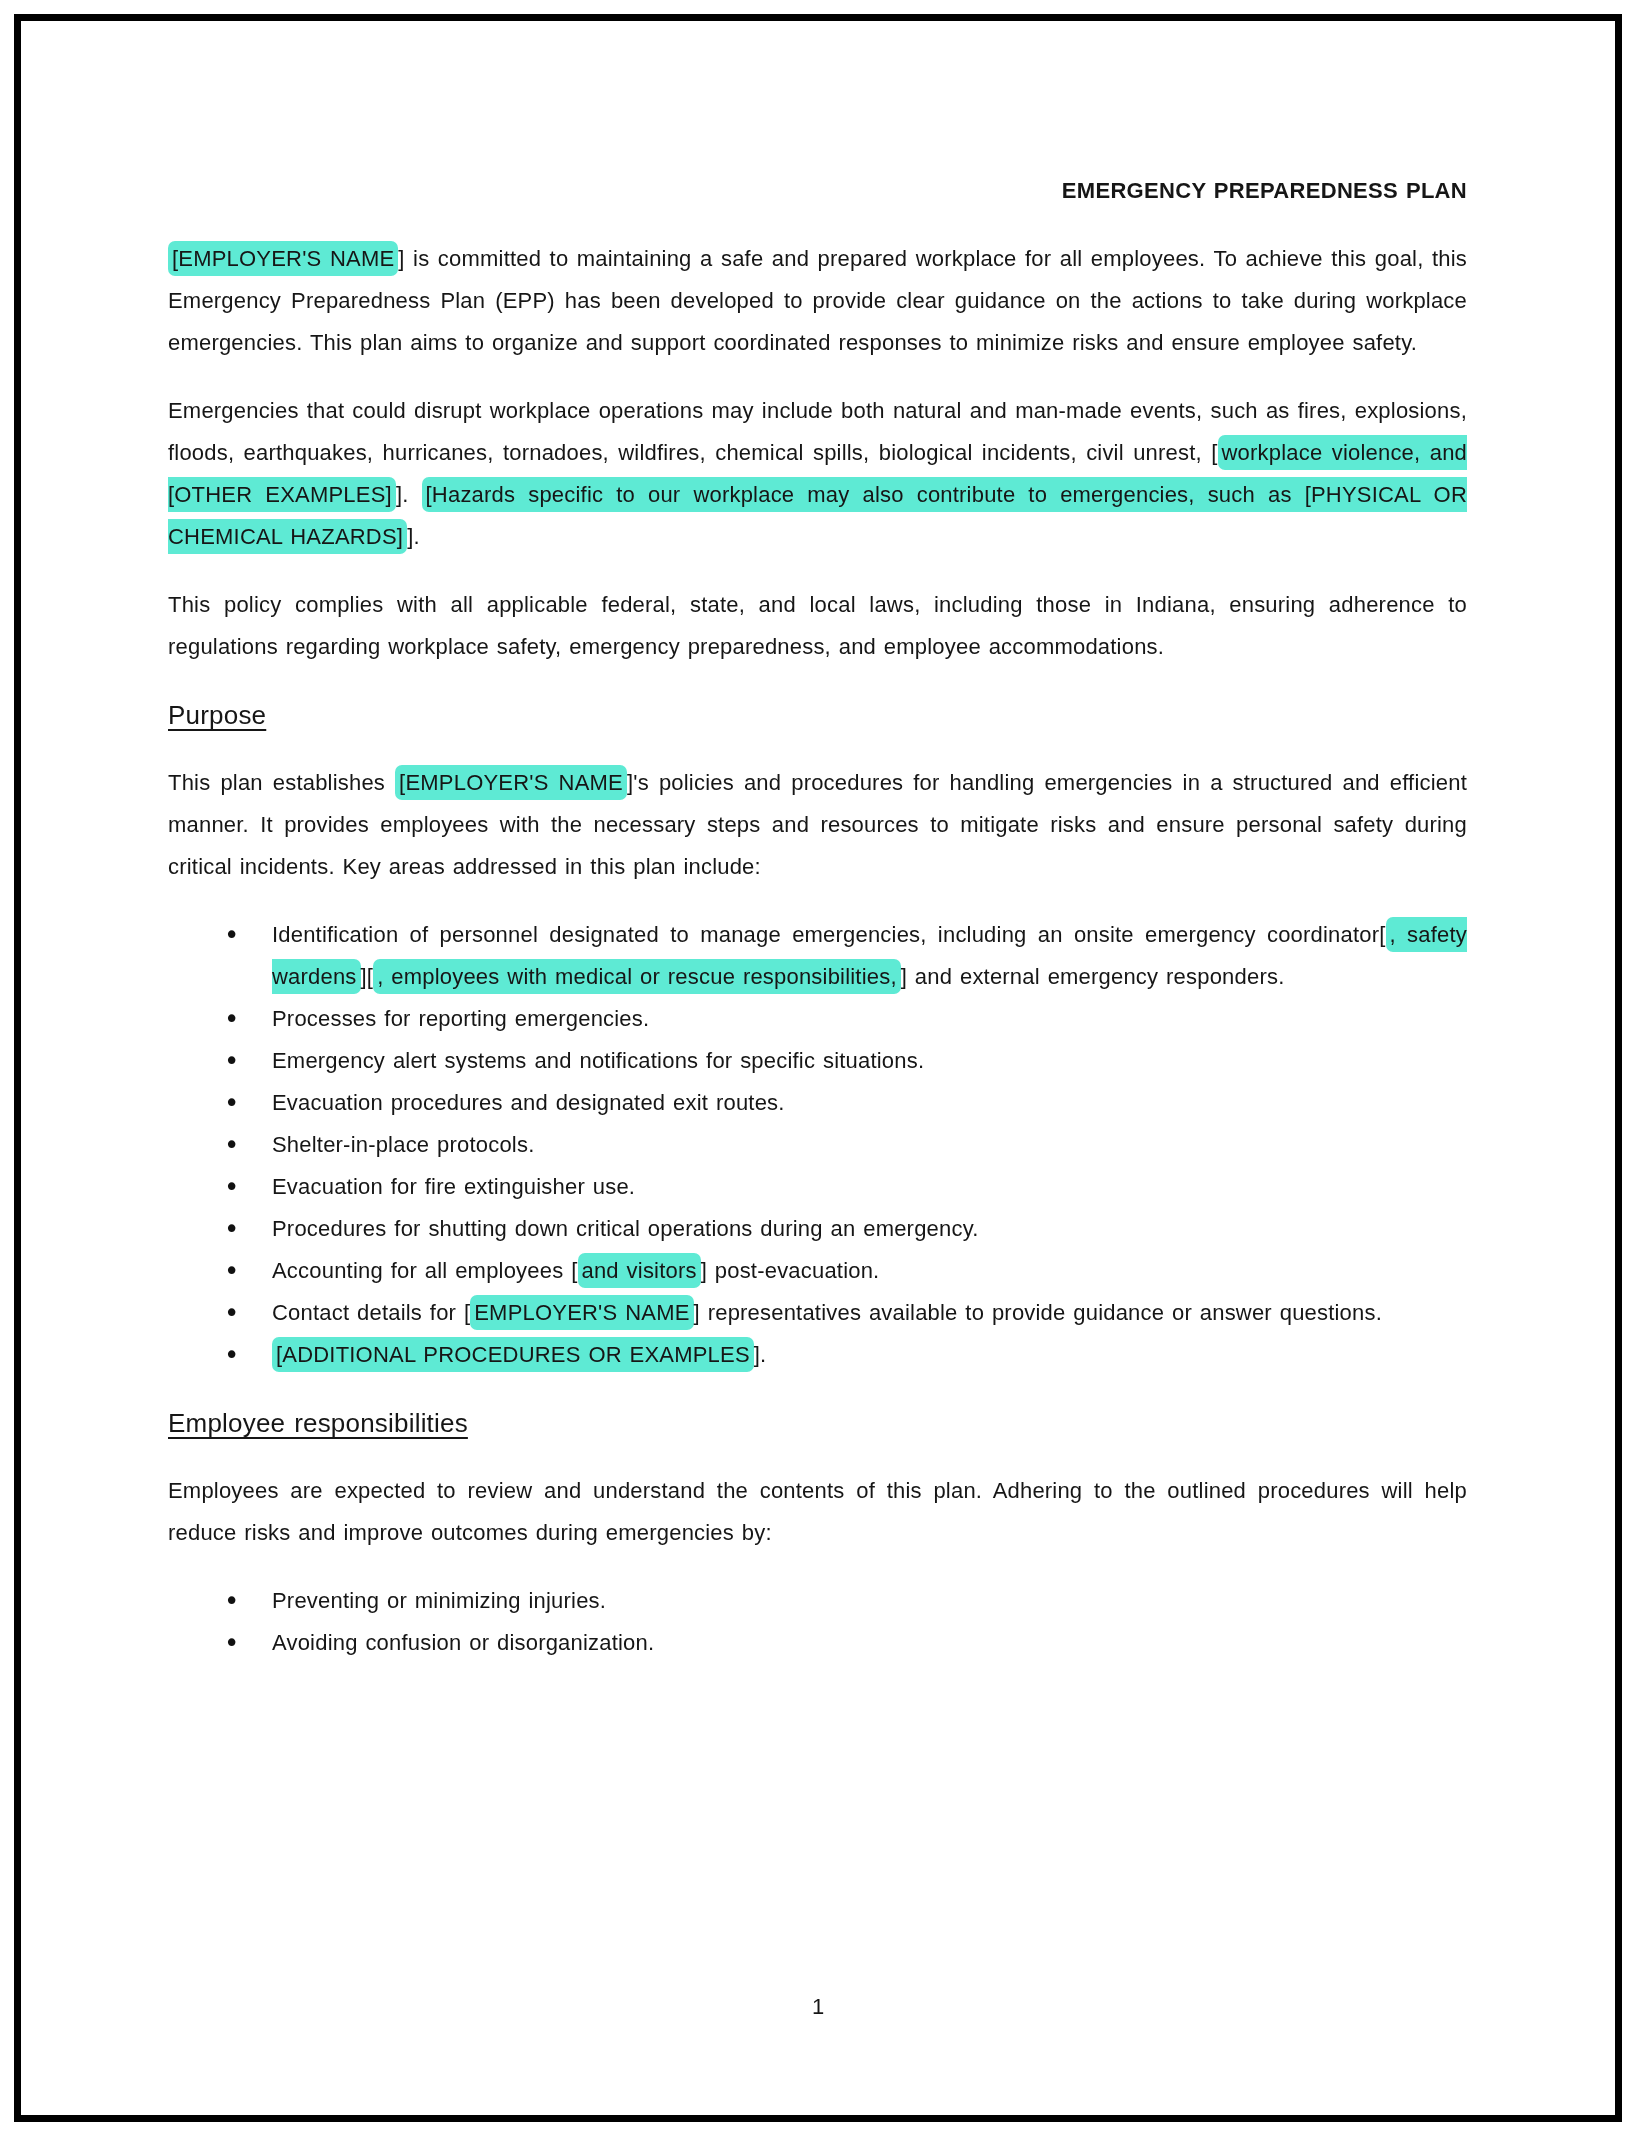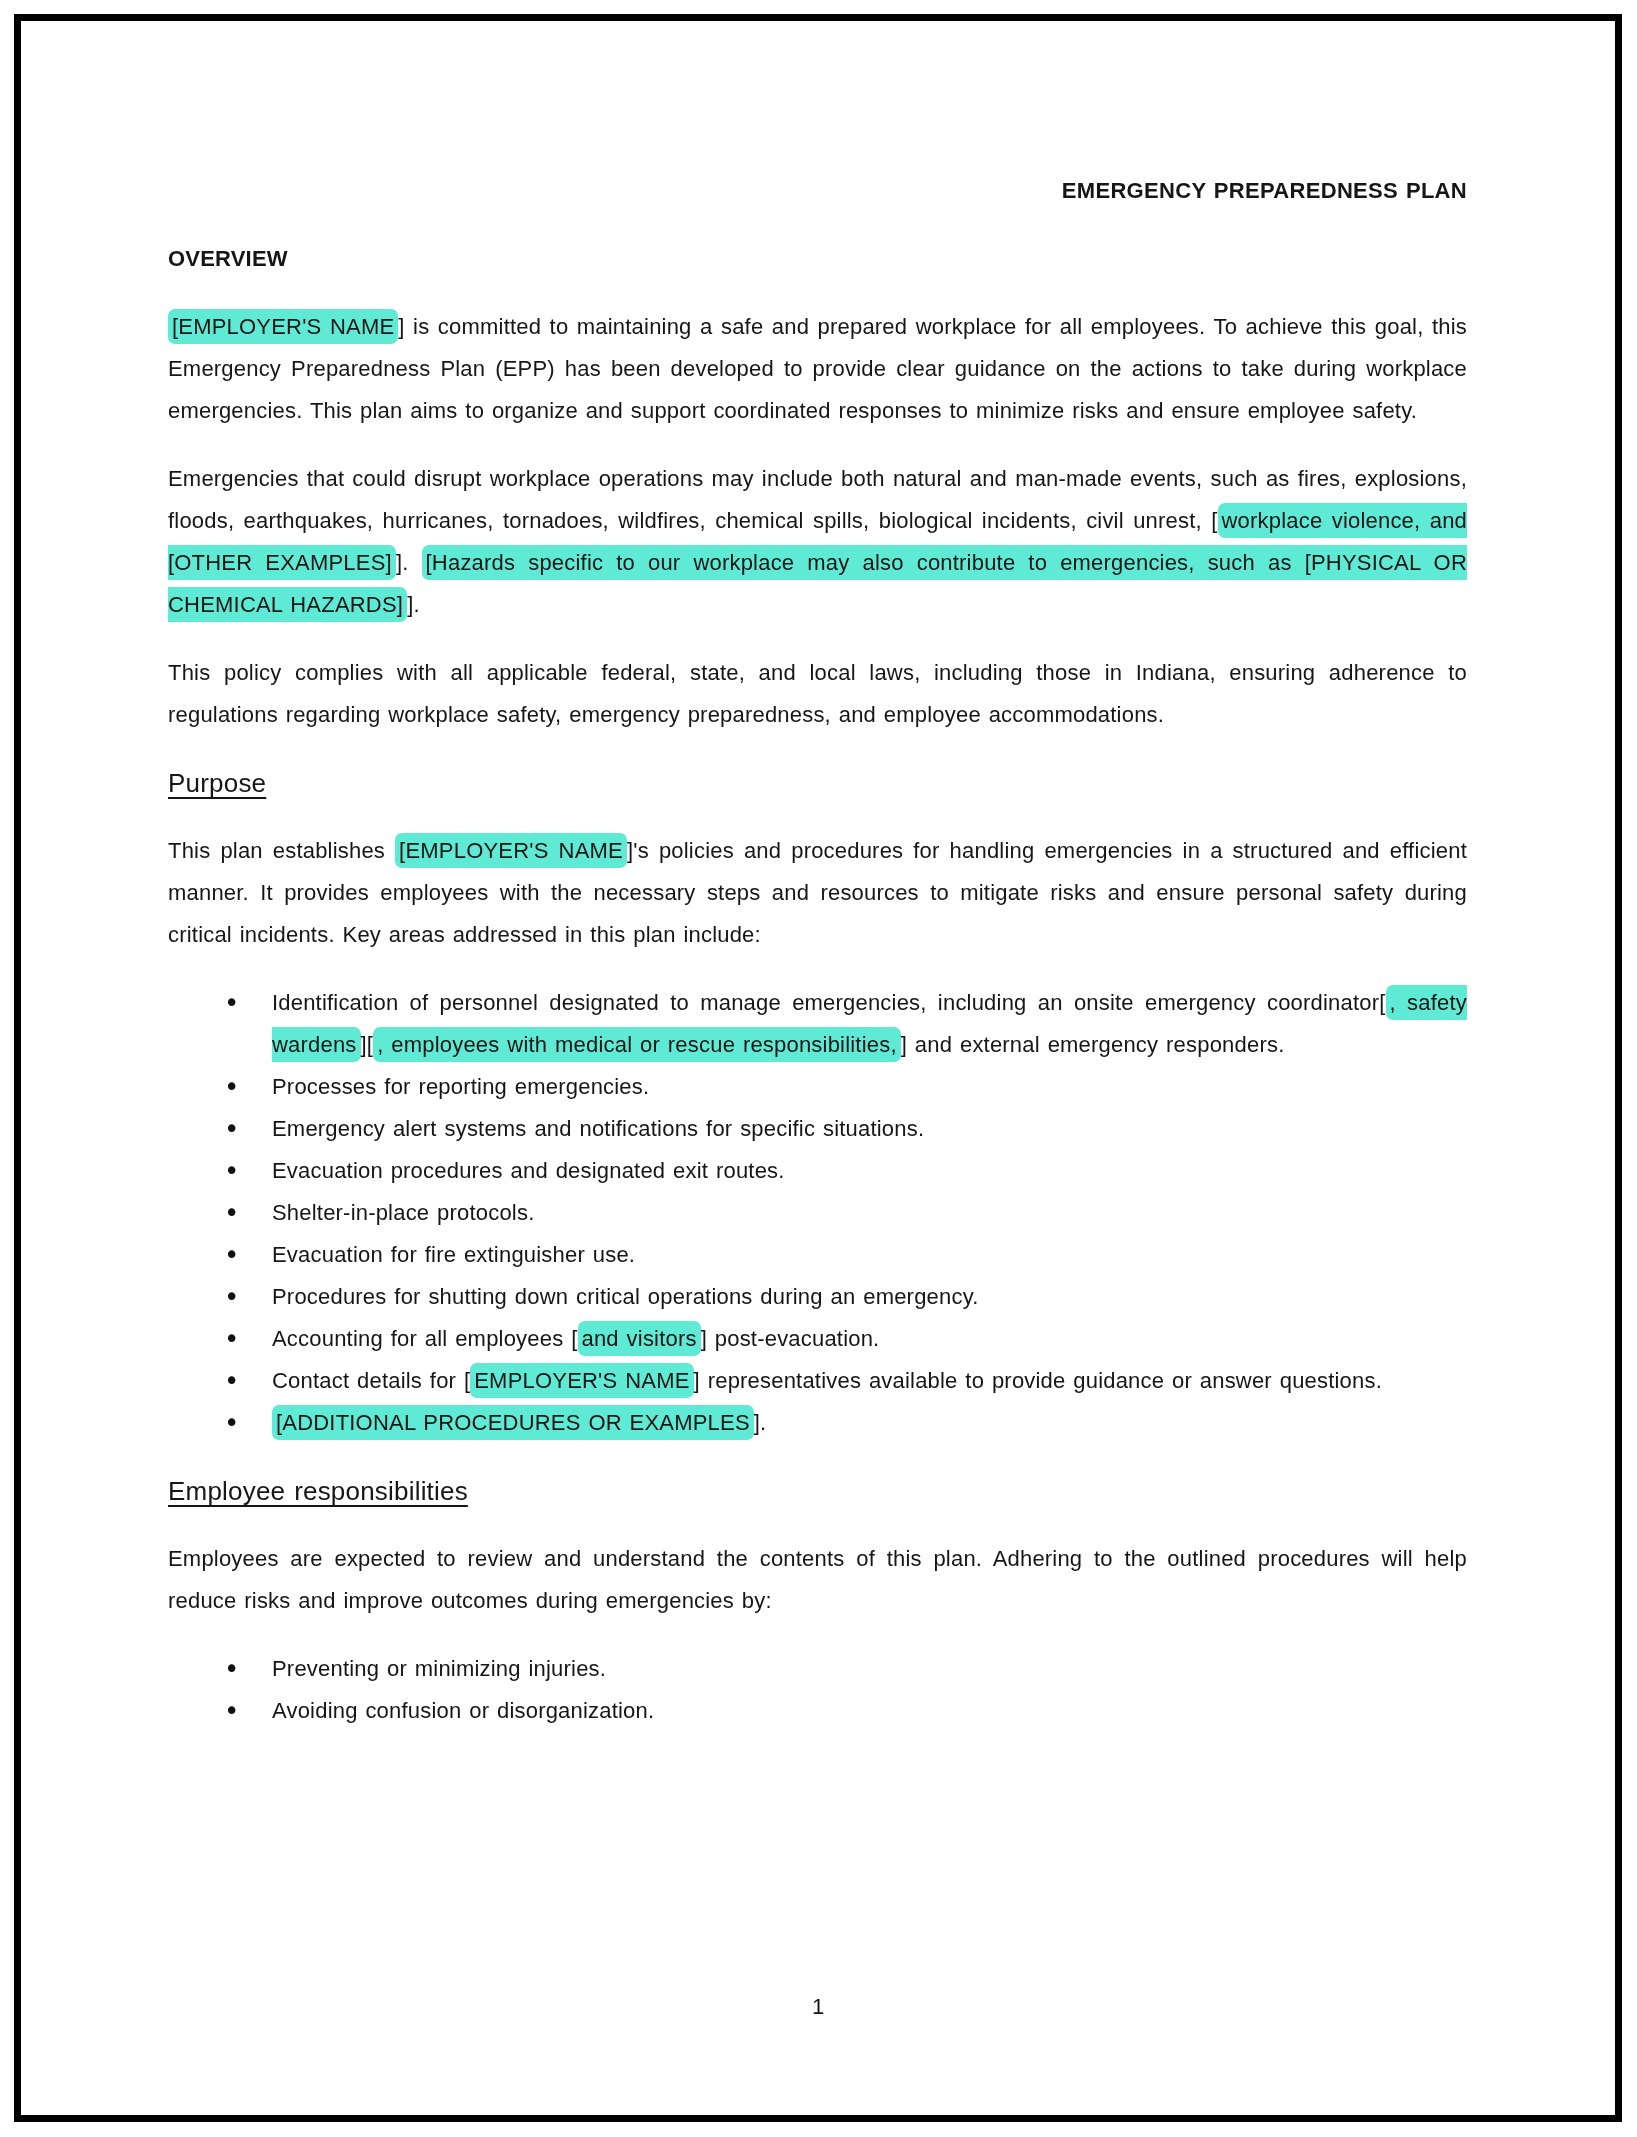--- a/index.html
+++ b/index.html
@@ -85,21 +85,20 @@
   }
 </style>
 </head>
 <body>
 
 <div class="frame">
   <div class="content">
 
     <h1 class="doc-title">EMERGENCY PREPAREDNESS PLAN</h1>
 
-    <h2 class="section-heading">OVERVIEW</h2>
 
     <p class="para"><span class="hl">[EMPLOYER'S NAME</span><span>] is committed to maintaining a safe and prepared workplace for all employees. To achieve this goal, this Emergency Preparedness Plan (EPP) has been developed to provide clear guidance on the actions to take during workplace emergencies. This plan aims to organize and support coordinated responses to minimize risks and ensure employee safety.</span></p>
 
     <p class="para"><span>Emergencies that could disrupt workplace operations may include both natural and man-made events, such as fires, explosions, floods, earthquakes, hurricanes, tornadoes, wildfires, chemical spills, biological incidents, civil unrest, [</span><span class="hl">workplace violence, and [OTHER EXAMPLES]</span><span>]. </span><span class="hl">[Hazards specific to our workplace may also contribute to emergencies, such as [PHYSICAL OR CHEMICAL HAZARDS]</span><span>].</span></p>
 
     <p class="para"><span>This policy complies with all applicable federal, state, and local laws, including those in Indiana, ensuring adherence to regulations regarding workplace safety, emergency preparedness, and employee accommodations.</span></p>
 
     <h3 class="sub-heading">Purpose</h3>
 
     <p class="para"><span>This plan establishes </span><span class="hl">[EMPLOYER'S NAME</span><span>]'s policies and procedures for handling emergencies in a structured and efficient manner. It provides employees with the necessary steps and resources to mitigate risks and ensure personal safety during critical incidents. Key areas addressed in this plan include:</span></p>

